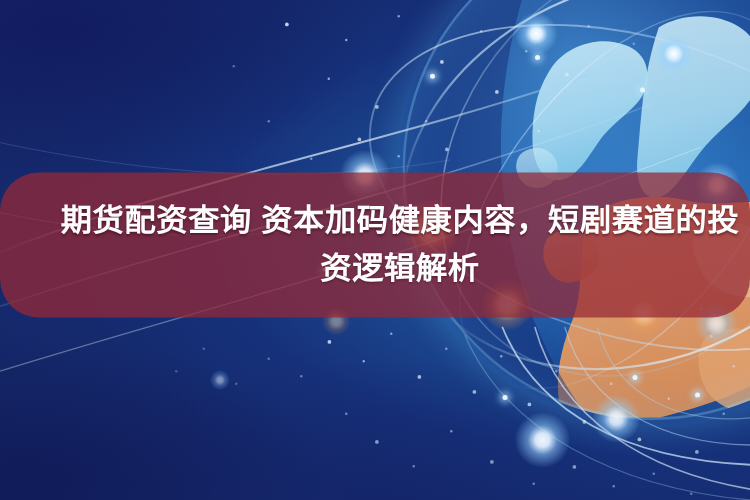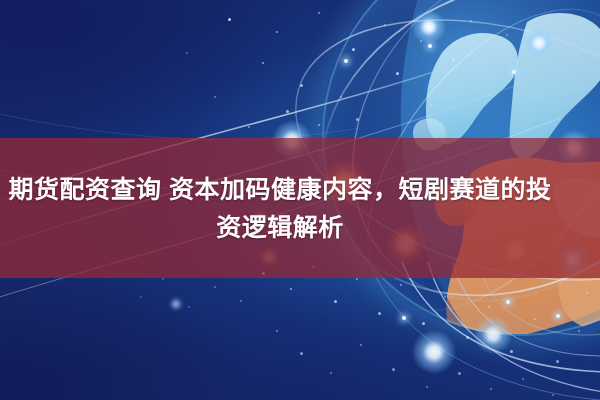--- a/index.html
+++ b/index.html
@@ -72,23 +72,23 @@
   }
   .node{
     position:absolute;border-radius:50%;
     background:#eaf6ff;
     box-shadow:0 0 6px 2px rgba(180,225,255,.85);
   }
 
   
   .band{
     position:absolute;
-    left:0;top:138px;width:600px;height:140px;
+    left:0;top:138px;width:600px;height:116px;
     background:rgba(150,40,52,.74);
-    display:flex;align-items:center;justify-content:flex-start;
+    display:flex;align-items:center;justify-content:flex-end;border-radius:31px;
   }
   .band-inner{
     width:560px;
     text-align:center;
   }
   .title{
     color:#fdfdfd;
     font-size:25px;
     font-weight:bold;
     line-height:38px;

